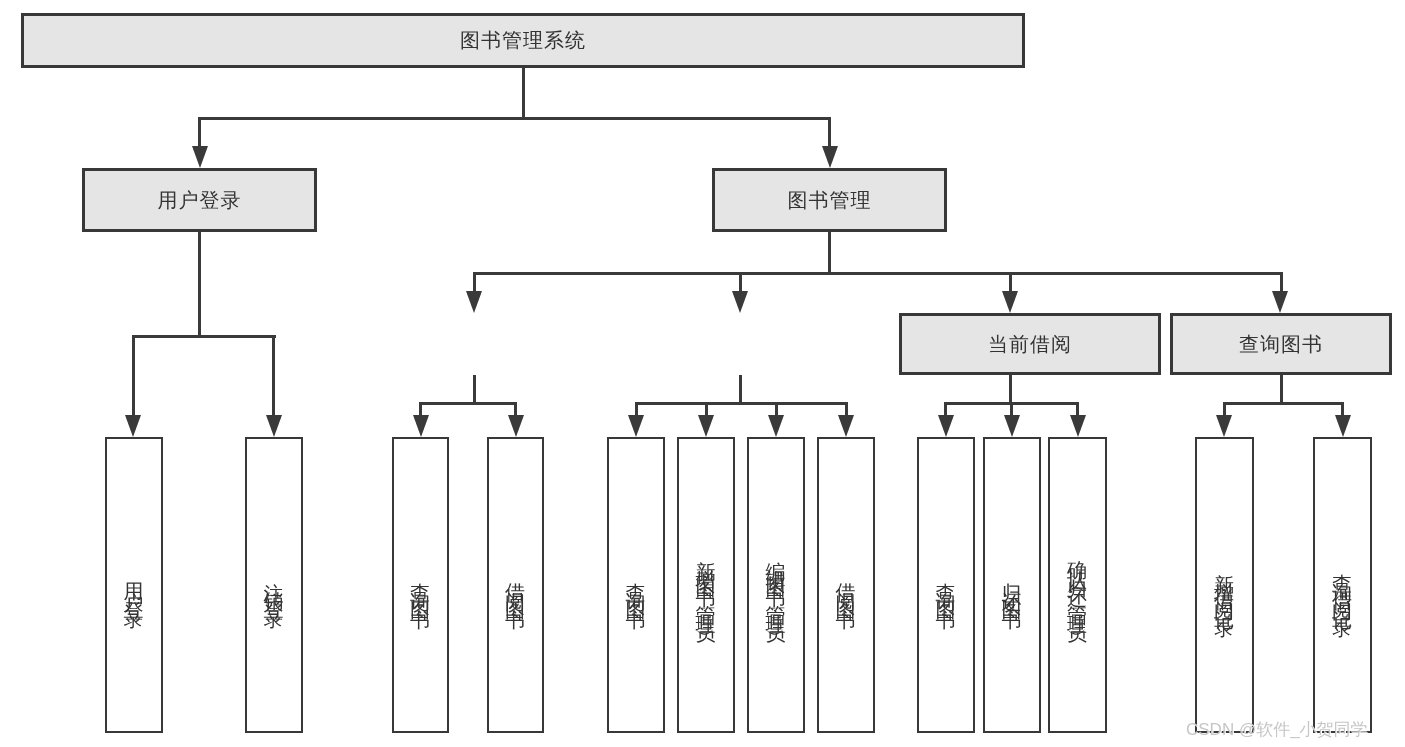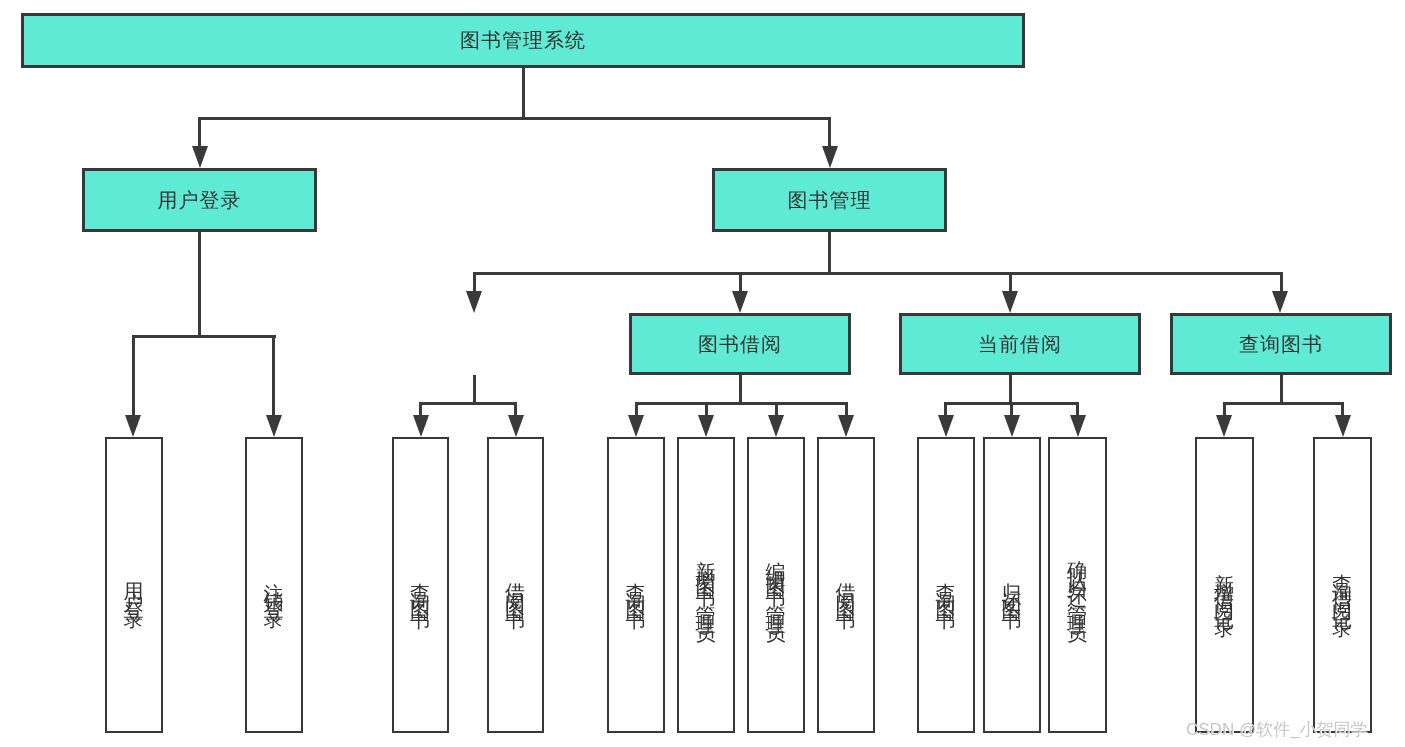--- a/index.html
+++ b/index.html
@@ -9,21 +9,21 @@
     width: 1405px;
     height: 747px;
     background: #ffffff;
     overflow: hidden;
   }
   
   .hbox {
     position: absolute;
     box-sizing: border-box;
     border: 3px solid #383838;
-    background: #5eead4;
+    background: #e5e5e5;
     display: flex;
     align-items: center;
     justify-content: center;
   }
   .hbox span {
     font-size: 20px;
     color: #333333;
     letter-spacing: 1px;
     white-space: nowrap;
   }
@@ -107,24 +107,21 @@
   <div class="line" style="left:472.5px; top:272px; width:810px; height:3px;"></div>
   <div class="line" style="left:472.5px; top:272px; width:3px; height:21px;"></div>
   <div class="line" style="left:738.5px; top:272px; width:3px; height:21px;"></div>
   <div class="line" style="left:1008.5px; top:272px; width:3px; height:21px;"></div>
   <div class="line" style="left:1279.5px; top:272px; width:3px; height:21px;"></div>
   <div class="arrow" style="left:466px; top:291px;"></div>
   <div class="arrow" style="left:732px; top:291px;"></div>
   <div class="arrow" style="left:1002px; top:291px;"></div>
   <div class="arrow" style="left:1272px; top:291px;"></div>
 
-  <div class="hbox" style="left:629px; top:313px; width:222px; height:62px;">
-    <span>图书借阅</span>
-  </div>
-  <div class="hbox" style="left:899px; top:313px; width:242px; height:62px;">
+  <div class="hbox" style="left:899px; top:313px; width:262px; height:62px;">
     <span>当前借阅</span>
   </div>
   <div class="hbox" style="left:1170px; top:313px; width:222px; height:62px;">
     <span>查询图书</span>
   </div>
 
   <div class="line" style="left:472.5px; top:375px; width:3px; height:29px;"></div>
   <div class="line" style="left:419px; top:402px; width:98px; height:3px;"></div>
   <div class="line" style="left:419px; top:402px; width:3px; height:15px;"></div>
   <div class="line" style="left:514px; top:402px; width:3px; height:15px;"></div>

